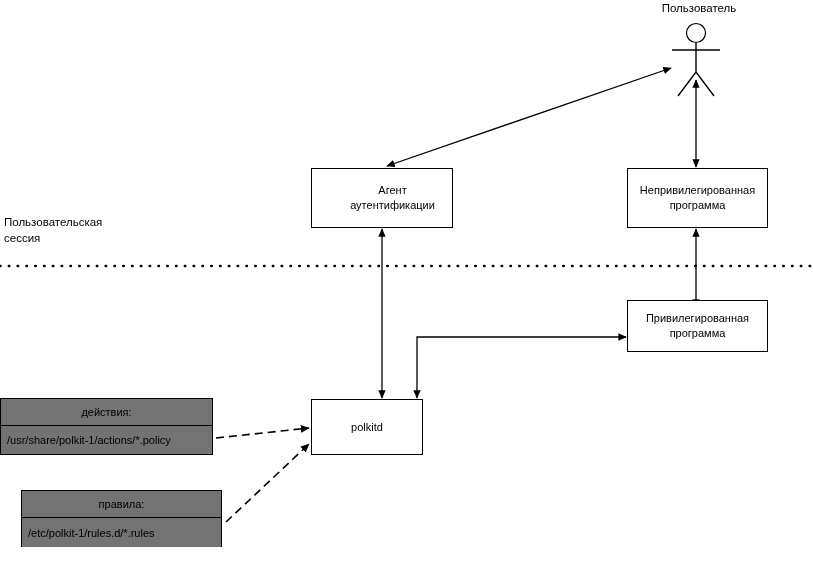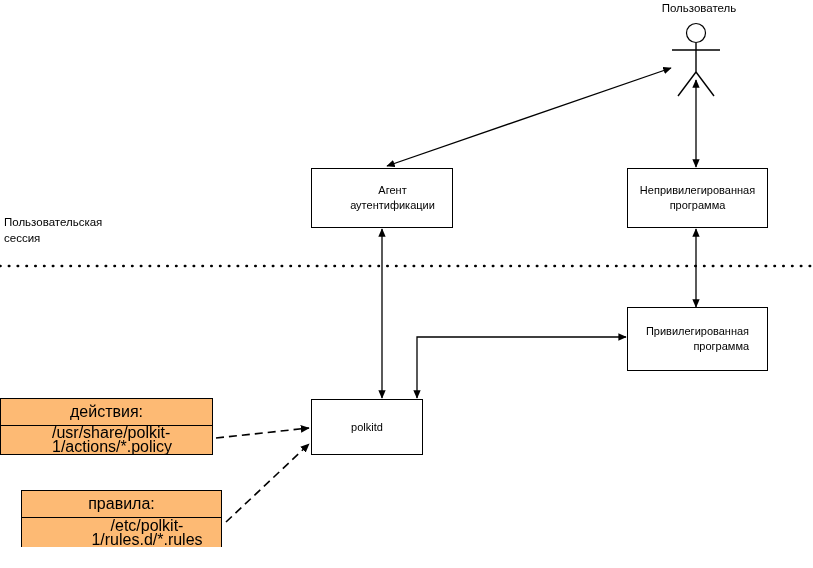--- a/index.html
+++ b/index.html
@@ -38,48 +38,48 @@
     line-height: 15px;
     z-index: 3;
   }
   .node-label {
     display: block;
     padding: 0 4px;
     white-space: pre-line;
   }
   #node-agent      { left: 311px; top: 168px; width: 142px; height: 60px; padding-left: 21px; }
   #node-unpriv     { left: 627px; top: 168px; width: 141px; height: 60px; }
-  #node-priv       { left: 627px; top: 307px; width: 141px; height: 64px; text-align: right; }
+  #node-priv       { left: 627px; top: 300px; width: 141px; height: 52px; }
   #node-polkitd    { left: 311px; top: 399px; width: 112px; height: 56px; }
 
   .table-box {
     position: absolute;
     box-sizing: border-box;
     background: #ffffff;
     z-index: 3;
   }
   .table-row {
     box-sizing: border-box;
     border: 1px solid #000000;
-    background: #fdba74;
+    background: #737373;
     display: flex;
     align-items: center;
-    font-size: 16px;
+    font-size: 11px;
     line-height: 14px;
   }
   .table-row + .table-row { border-top: none; }
   .table-row.head {
     justify-content: center;
     text-align: center;
   }
   .table-row.body {
     justify-content: flex-start;
     text-align: left;
   }
-  .table-row.body .cell { padding-left: 6px; margin-left: 45px; }
+  .table-row.body .cell { padding-left: 6px; }
   .table-row.head .cell { padding: 0 4px; }
 
   #table-actions { left: 0px; top: 398px; width: 213px; }
   #table-actions .head { height: 28px; }
   #table-actions .body { height: 29px; }
 
   #table-rules { left: 21px; top: 490px; width: 201px; }
   #table-rules .head { height: 28px; }
   #table-rules .body { height: 29px; border-bottom: none; text-align: center; }
   #table-rules .body.last { border-bottom: 1px solid #000000; }

